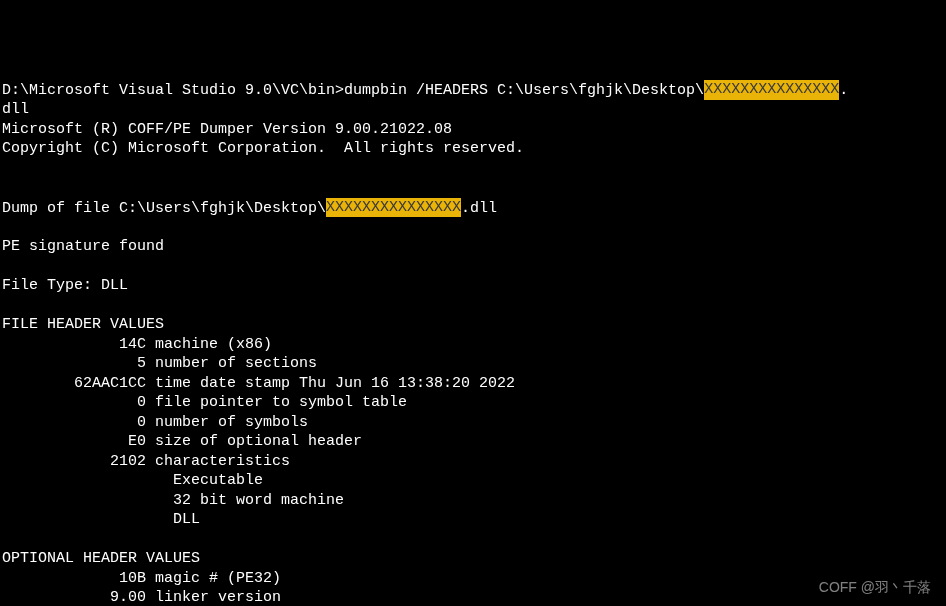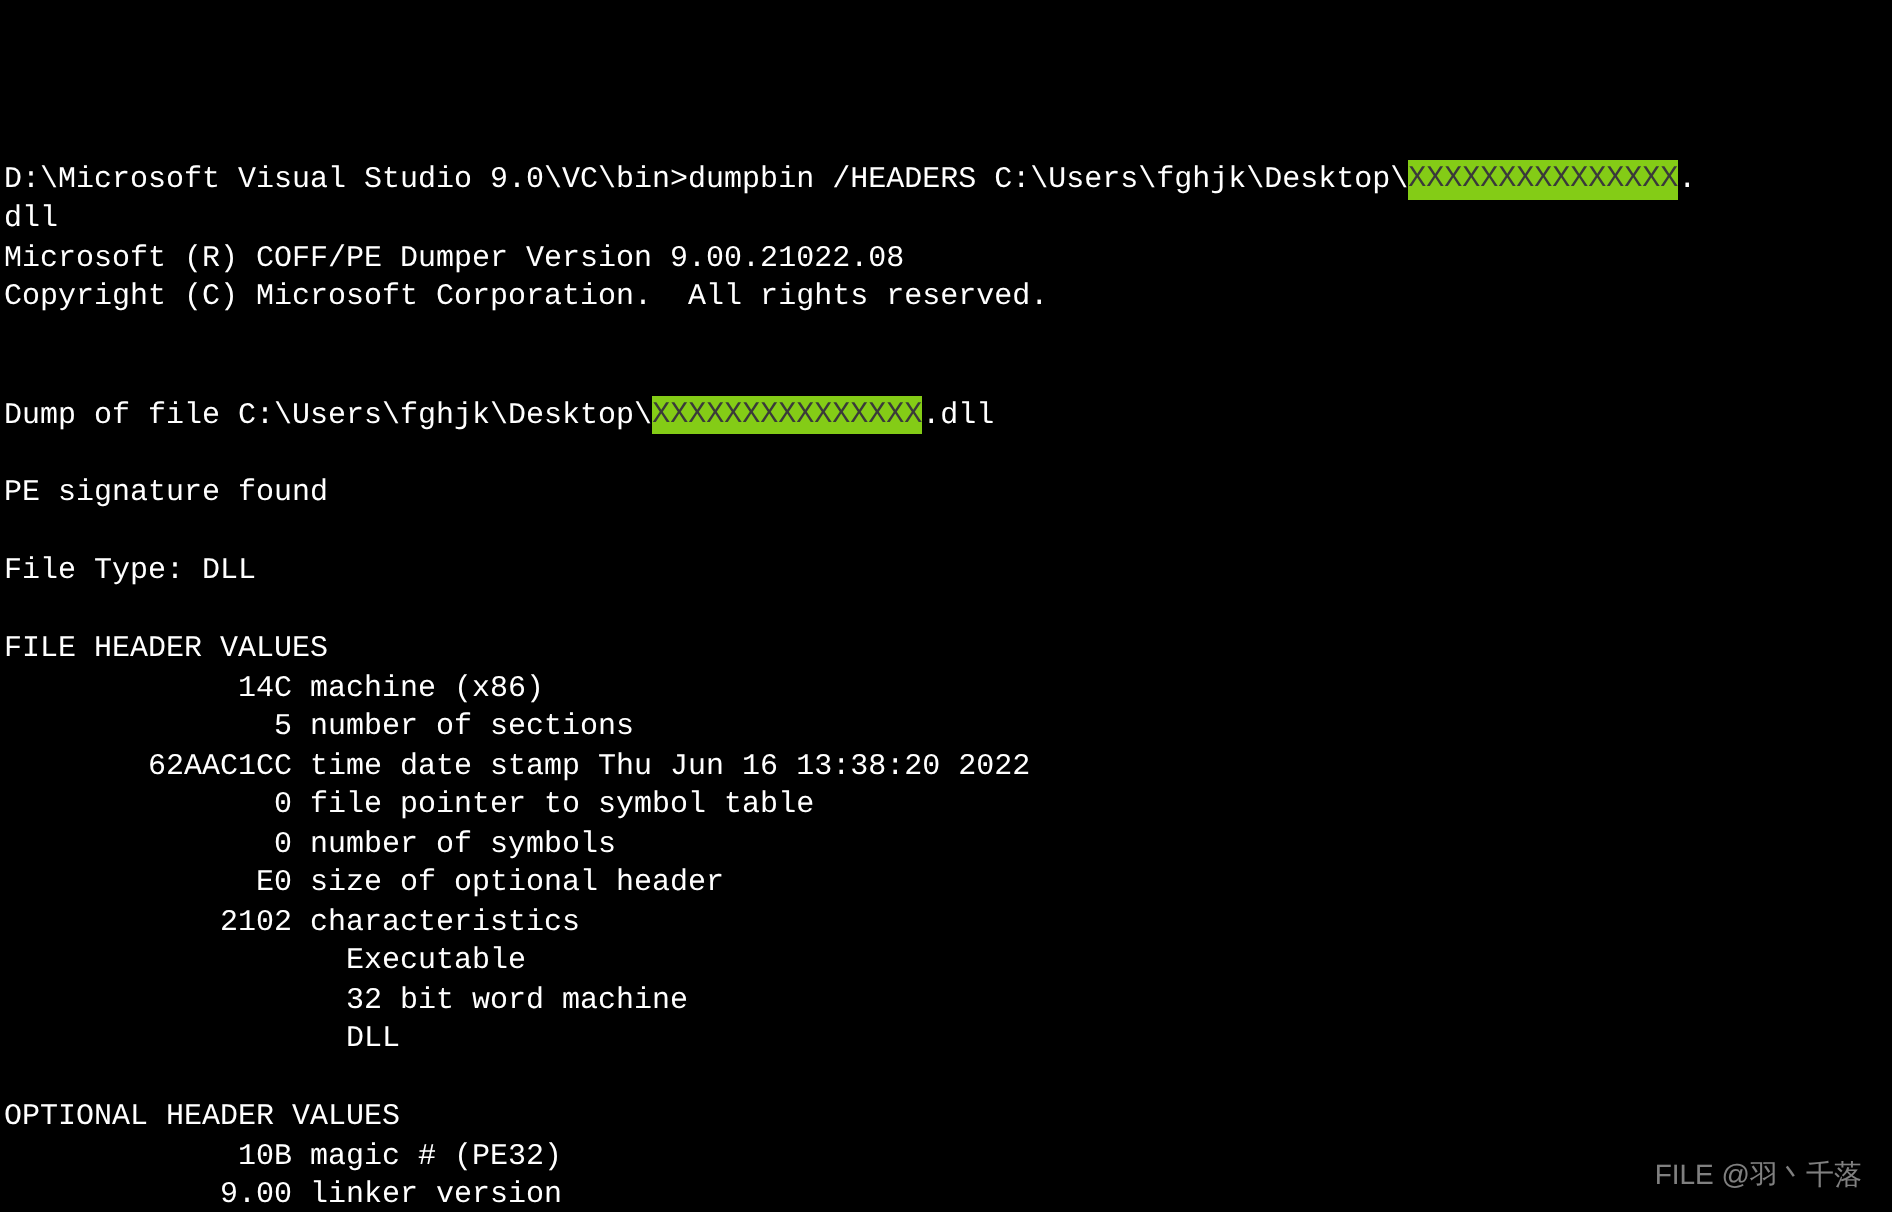--- a/index.html
+++ b/index.html
@@ -17,37 +17,37 @@
       width: 946px;
       height: 606px;
       overflow: hidden;
       white-space: pre;
       position: relative;
     }
     .terminal-line {
       display: block;
     }
     .redacted {
-      background-color: #84cc16;
+      background-color: #eab308;
       color: #3a3a3a;
       display: inline-block;
       vertical-align: middle;
     }
     .watermark {
       position: absolute;
       bottom: 10px;
       right: 15px;
       color: rgba(255, 255, 255, 0.5);
       font-family: sans-serif;
       font-size: 14px;
     }
   </style>
 </head>
 <body>
 
 
 
 <div class="terminal"><span class="terminal-line"><span>D:\Microsoft Visual Studio 9.0\VC\bin&gt;dumpbin /HEADERS C:\Users\fghjk\Desktop\</span><span class="redacted">XXXXXXXXXXXXXXX</span><span>.</span></span><span class="terminal-line">dll</span><span class="terminal-line">Microsoft (R) COFF/PE Dumper Version 9.00.21022.08</span><span class="terminal-line">Copyright (C) Microsoft Corporation.  All rights reserved.</span><span class="terminal-line"> </span><span class="terminal-line"> </span><span class="terminal-line"><span>Dump of file C:\Users\fghjk\Desktop\</span><span class="redacted">XXXXXXXXXXXXXXX</span><span>.dll</span></span><span class="terminal-line"> </span><span class="terminal-line">PE signature found</span><span class="terminal-line"> </span><span class="terminal-line">File Type: DLL</span><span class="terminal-line"> </span><span class="terminal-line">FILE HEADER VALUES</span><span class="terminal-line">             14C machine (x86)</span><span class="terminal-line">               5 number of sections</span><span class="terminal-line">        62AAC1CC time date stamp Thu Jun 16 13:38:20 2022</span><span class="terminal-line">               0 file pointer to symbol table</span><span class="terminal-line">               0 number of symbols</span><span class="terminal-line">              E0 size of optional header</span><span class="terminal-line">            2102 characteristics</span><span class="terminal-line">                   Executable</span><span class="terminal-line">                   32 bit word machine</span><span class="terminal-line">                   DLL</span><span class="terminal-line"> </span><span class="terminal-line">OPTIONAL HEADER VALUES</span><span class="terminal-line">             10B magic # (PE32)</span><span class="terminal-line">            9.00 linker version</span></div>
 
-<div class="watermark">FILE @羽丶千落</div>
+<div class="watermark">COFF @羽丶千落</div>
 
 
 
 
 </body></html>

